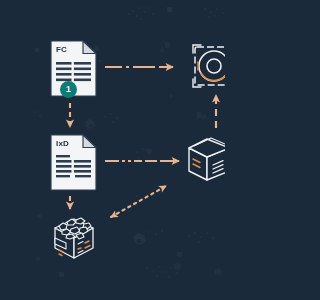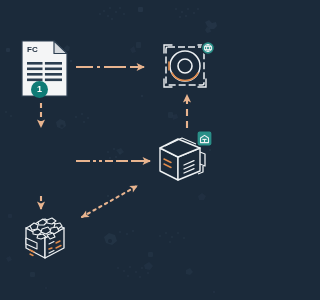--- a/index.html
+++ b/index.html
@@ -2,21 +2,21 @@
 <html><head>
 <meta charset="utf-8">
 <style>
   html,body{margin:0;padding:0;}
   body{
     width:225px;height:300px;
     background:#1b2a3a;
     font-family:"Liberation Sans", sans-serif;
     overflow:hidden;
   }
-  #stage{position:relative;width:225px;height:300px;overflow:hidden;}
+  #stage{position:relative;width:225px;height:300px;overflow:hidden;margin-left:29px;}
   #bg-layer{position:absolute;inset:0;}
   #diagram{position:absolute;inset:0;}
   .node{position:absolute;}
 
   
   .doc{width:47px;height:57px;}
   .doc-label{
     position:absolute;left:6px;top:5px;
     font-size:8px;font-weight:bold;color:#223243;
     letter-spacing:.2px;line-height:9px;
@@ -176,20 +176,36 @@
       <g fill="#f4f5f6">
         <rect x="21.5" y="21" width="2.4" height="22"></rect>
       </g>
     </svg>
     <span class="doc-label">FC</span>
     <div class="badge-num" style="left:10px;top:41px;">
       <span>1</span>
     </div>
   </div>
 
+  <div class="node" style="left:21px;top:134px;width:47px;height:57px;">
+    <svg class="doc" viewBox="0 0 47 57" width="47" height="57" aria-hidden="true">
+      <path d="M1 1 H33 L46 13.5 V56 H1 Z" fill="#f4f5f6" stroke="#2c3e50" stroke-width="1.2"></path>
+      <path d="M33 1 V13.5 H46 Z" fill="#d6dade" stroke="#2c3e50" stroke-width="1.2" stroke-linejoin="round"></path>
+      <g fill="#2c3e50">
+        <rect x="6" y="21" width="14" height="2.4"></rect>
+        <rect x="6" y="26" width="35" height="2.6"></rect>
+        <rect x="6" y="31" width="35" height="2.6"></rect>
+        <rect x="6" y="36" width="35" height="2.6"></rect>
+        <rect x="6" y="41" width="14" height="2.4"></rect>
+        <rect x="25" y="41" width="16" height="2.4"></rect>
+      </g>
+      <rect x="21.5" y="25" width="2.4" height="14" fill="#f4f5f6"></rect>
+    </svg>
+    <span class="doc-label">IxD</span>
+  </div>
 
   <div class="node" style="left:18px;top:208px;width:54px;height:54px;">
     <svg viewBox="0 0 54 54" width="54" height="54" aria-hidden="true">
 
       <path d="M8 20 L27 30 L27 50 L8 40 Z" fill="#1b2a3a" stroke="#eef1f3" stroke-width="1.3" stroke-linejoin="round"></path>
       <path d="M46 20 L27 30 L27 50 L46 40 Z" fill="#1b2a3a" stroke="#eef1f3" stroke-width="1.3" stroke-linejoin="round"></path>
       <path d="M8 20 L27 11 L46 20 L27 30 Z" fill="#1b2a3a" stroke="#eef1f3" stroke-width="1.3" stroke-linejoin="round"></path>
 
       <g stroke="#eef1f3" stroke-width="1.1" fill="#1b2a3a" stroke-linejoin="round">
         <path d="M12 18 l4 -3 4 2 -1 4 -5 1z"></path>

